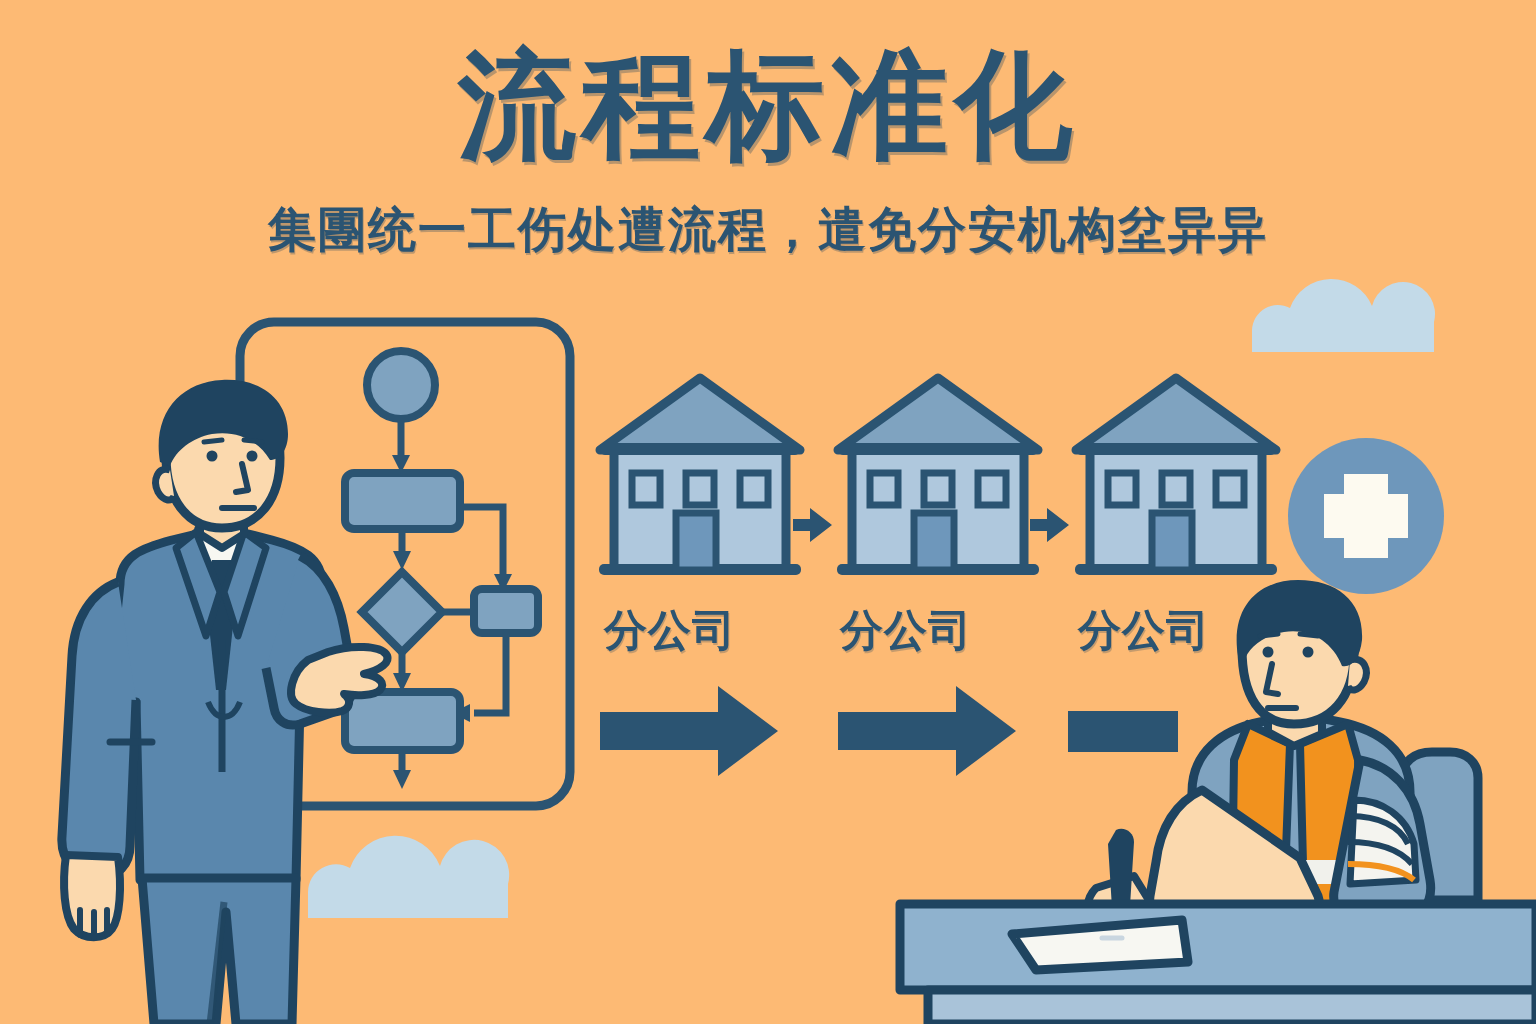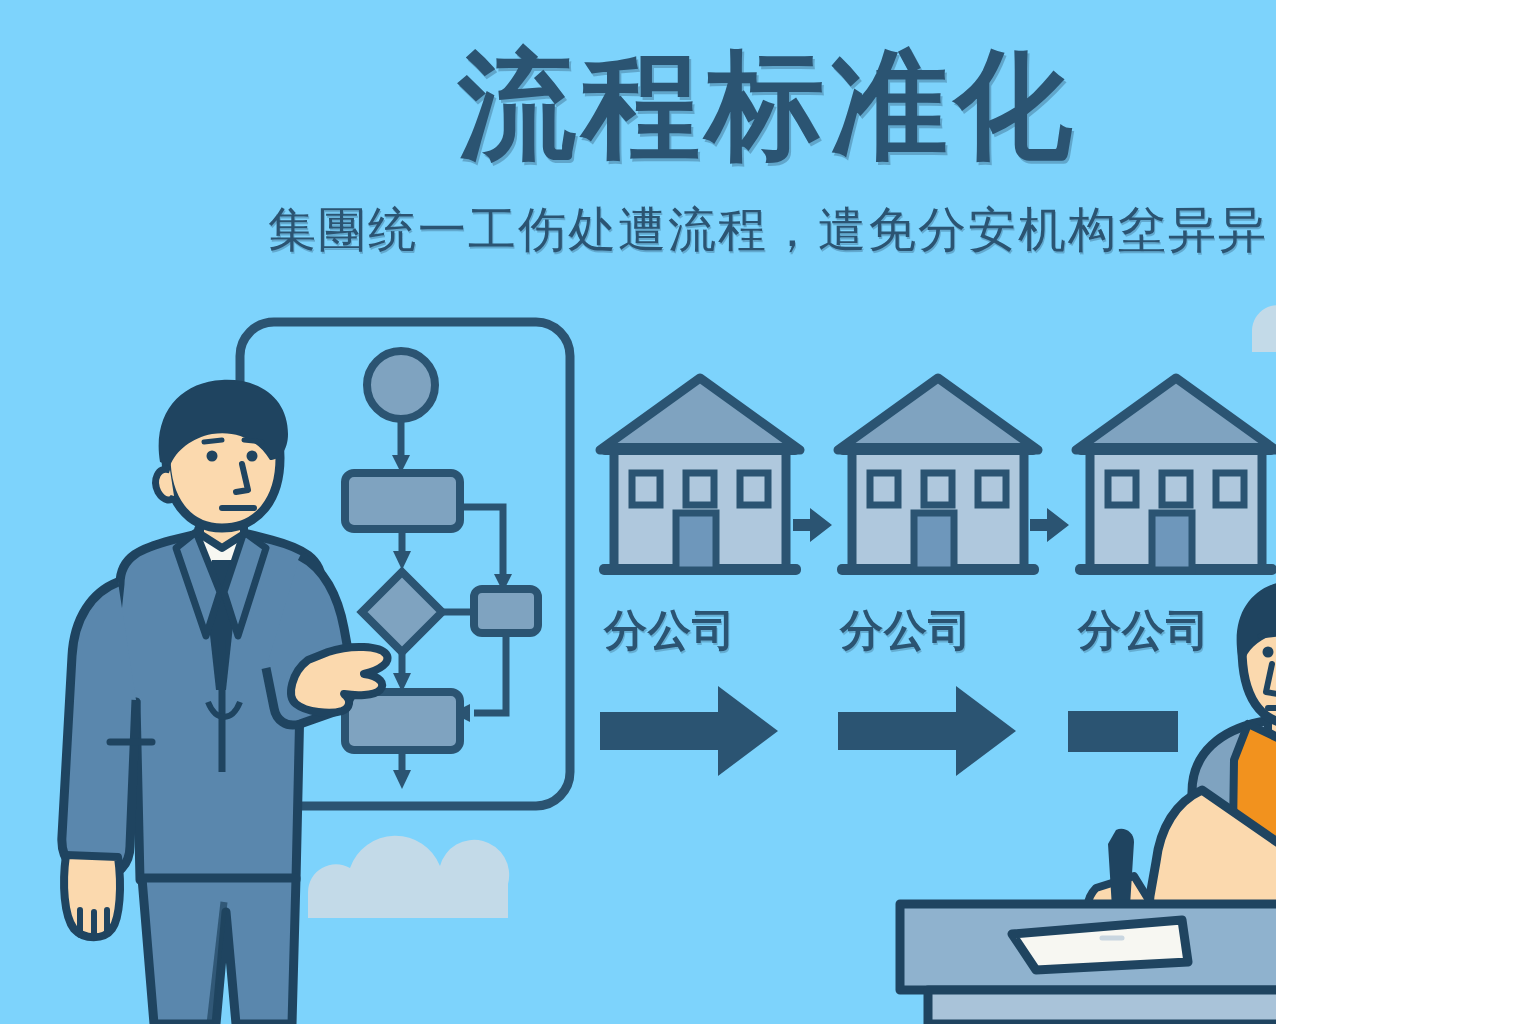--- a/index.html
+++ b/index.html
@@ -2,23 +2,23 @@
 <html><head>
 <meta charset="utf-8">
 <style>
   html, body {
     margin: 0;
     padding: 0;
     background: #ffffff;
   }
   #poster {
     position: relative;
-    width: 1276px;
+    width: 1536px;
     height: 1024px;
-    background: #7dd3fc;
+    background: #fdba74;
     overflow: hidden;
     font-family: "Liberation Sans", "DejaVu Sans", sans-serif;
   }
   .layer {
     position: absolute;
     inset: 0;
     width: 1536px;
     height: 1024px;
   }
   
@@ -36,21 +36,21 @@
     text-shadow: 2px 3px 0 rgba(30,62,88,0.30);
     white-space: nowrap;
   }
   #subtitle {
     position: absolute;
     left: 0;
     top: 198px;
     width: 1536px;
     text-align: center;
     font-size: 48px;
-    font-weight: normal;
+    font-weight: bold;
     letter-spacing: 2px;
     color: #2B5472;
     text-shadow: 1px 2px 0 rgba(30,62,88,0.28);
     white-space: nowrap;
   }
   .branch-label {
     position: absolute;
     font-size: 43px;
     font-weight: bold;
     color: #2B5472;

